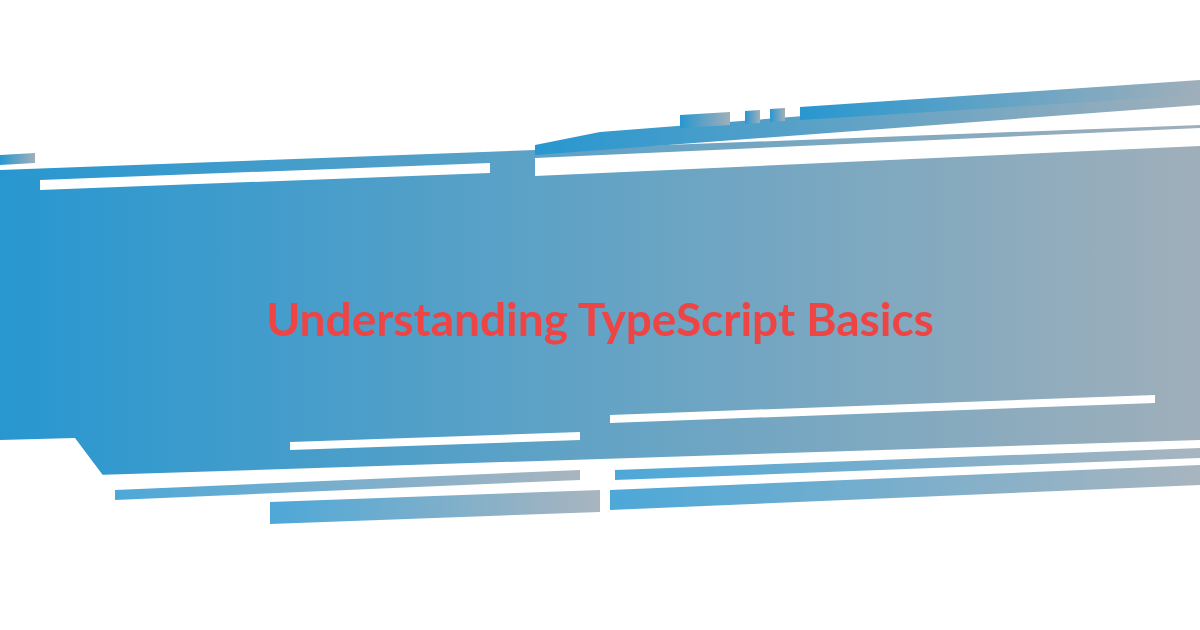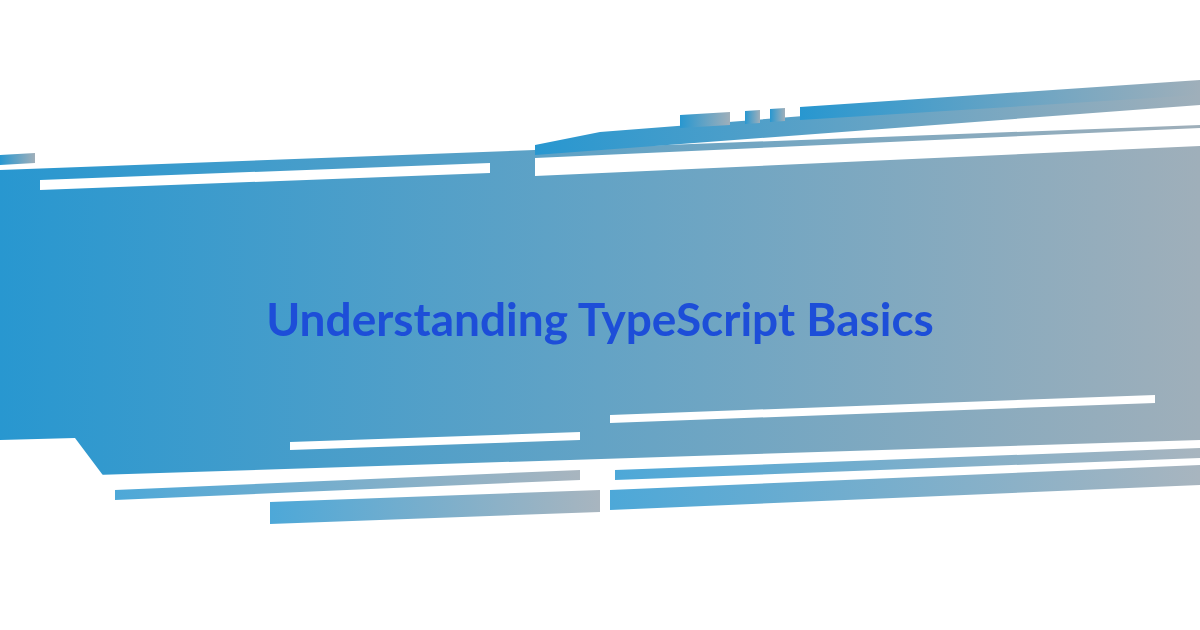--- a/index.html
+++ b/index.html
@@ -16,21 +16,21 @@
       inset: 0;
     }
     .title {
       position: absolute;
       top: 291px;
       left: 0;
       right: 0;
       text-align: center;
       font-size: 46px;
       font-weight: 700;
-      color: #1d4ed8;
+      color: #ef4444;
       z-index: 10;
     }
   </style>
 </head>
 <body>
 
 <div class="banner-container">
   <svg width="1200" height="630" viewBox="0 0 1200 630" xmlns="http://www.w3.org/2000/svg">
     <defs>
       <linearGradient id="mainGrad" x1="0%" y1="0%" x2="100%" y2="0%">

